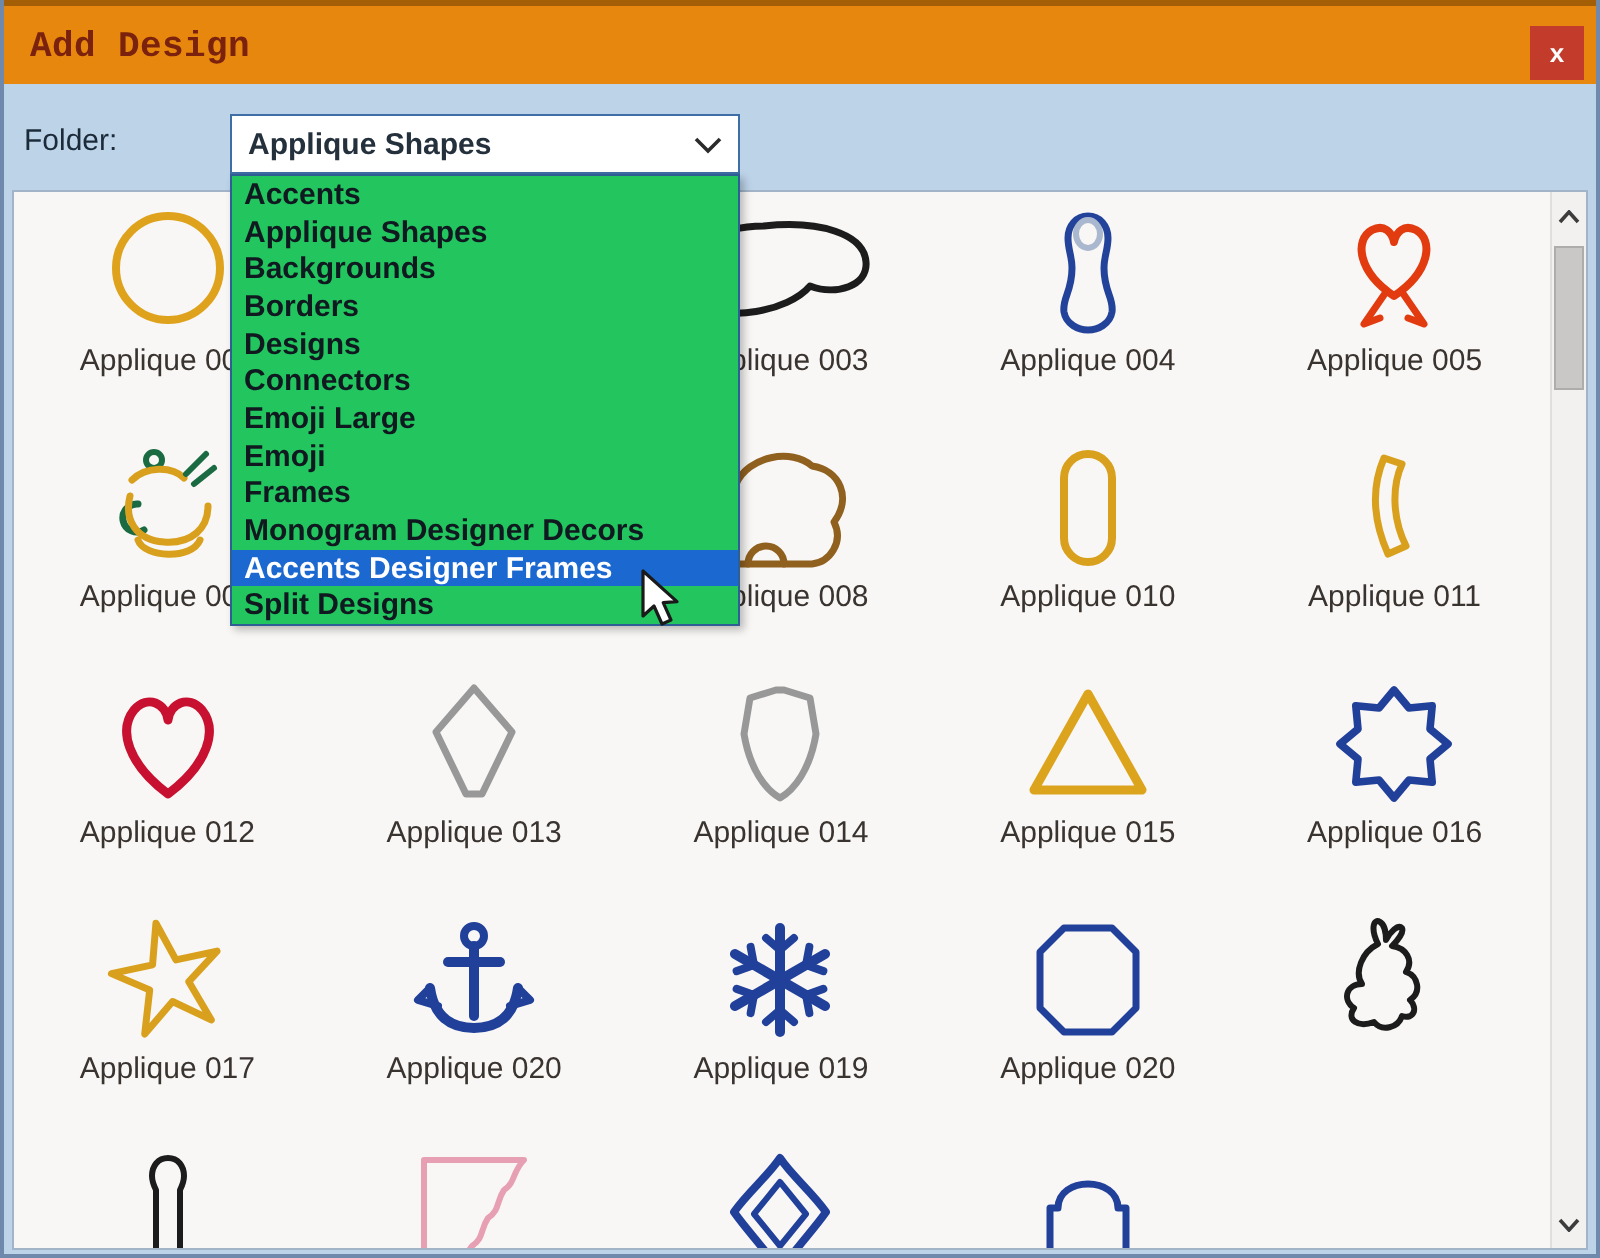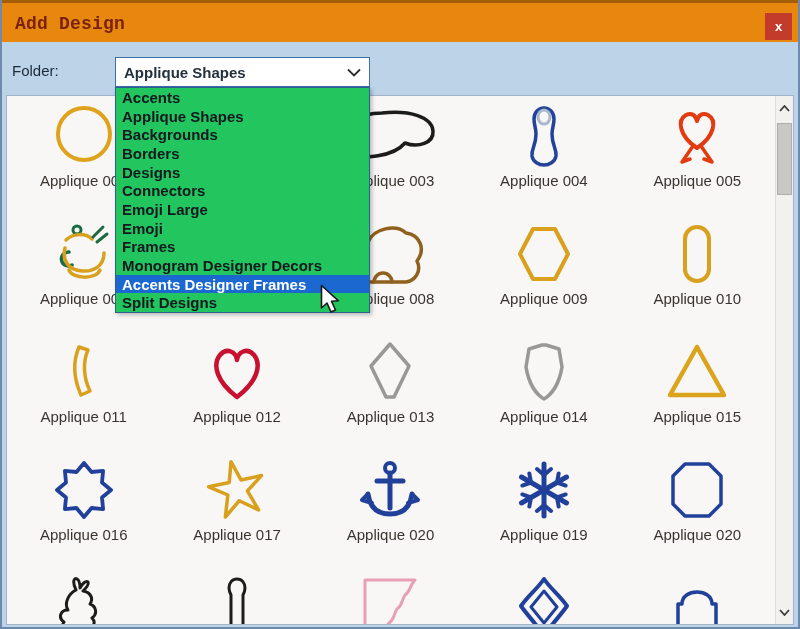--- a/index.html
+++ b/index.html
@@ -150,28 +150,20 @@
       <div class="tile">
         <div class="ic">
           <svg class="shape" width="80" height="64" viewBox="0 0 80 64">
             <path d="M16,60 C6,46 6,28 18,20 C24,6 46,2 56,11 C70,13 76,27 67,39 C72,49 65,59 56,60 Z" stroke="#90601F" stroke-width="3.5"></path>
             <path d="M24,60 A9,9 0 0 1 42,60" stroke="#90601F" stroke-width="3.5"></path>
           </svg>
         </div>
         <div class="lbl">Applique 008</div>
       </div>
 
-      <div class="tile">
-        <div class="ic">
-          <svg class="shape" width="64" height="64" viewBox="0 0 64 64">
-              <polygon points="21,7 43,7 56,32 43,57 21,57 8,32" stroke="#D8A01D" stroke-width="4"></polygon>
-            </svg>
-        </div>
-        <div class="lbl">Applique 009</div>
-      </div>
 
       <div class="tile">
         <div class="ic">
           <svg class="shape" width="64" height="64" viewBox="0 0 64 64">
               <rect x="20" y="5" width="24" height="54" rx="12" stroke="#D8A01D" stroke-width="4"></rect>
             </svg>
         </div>
         <div class="lbl">Applique 010</div>
       </div>
 

